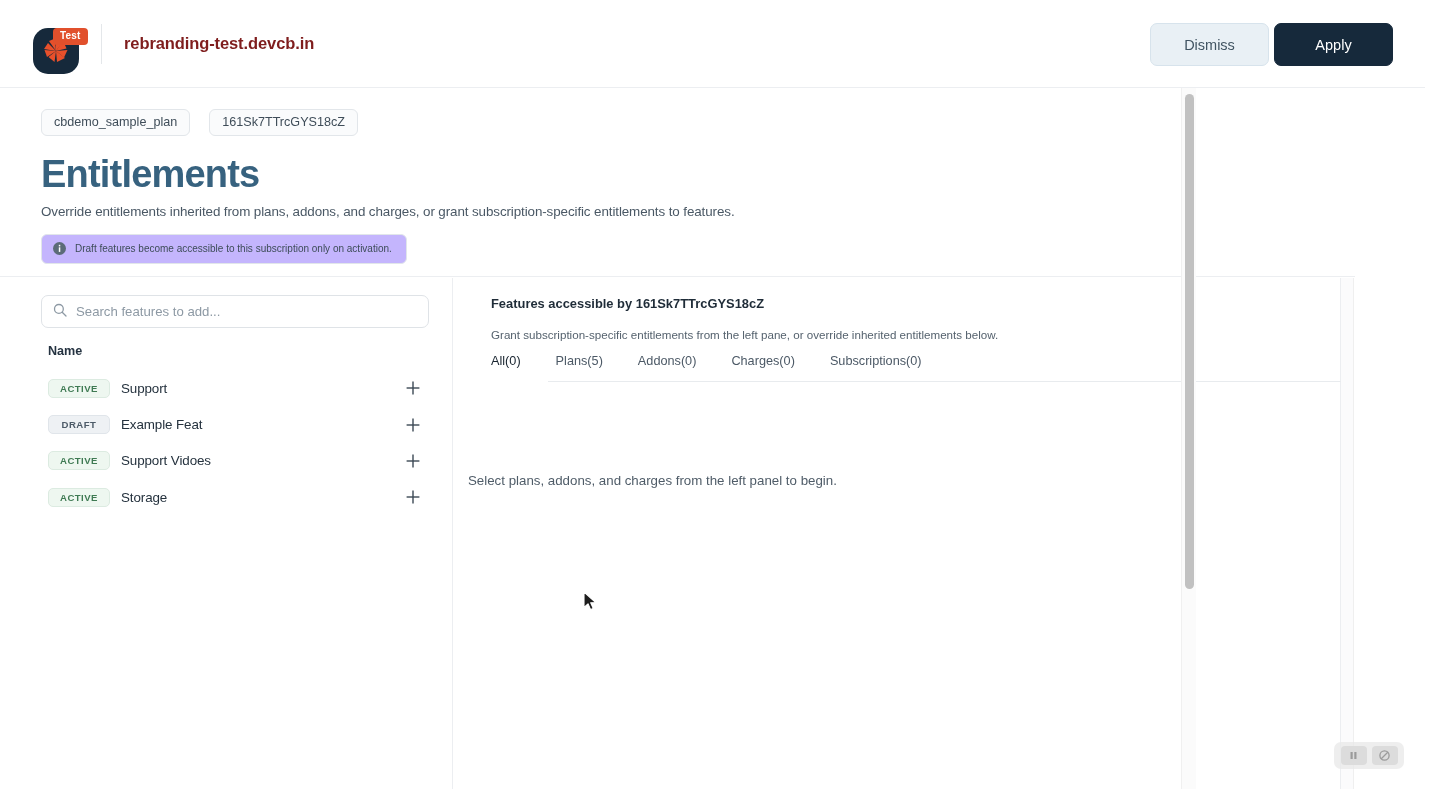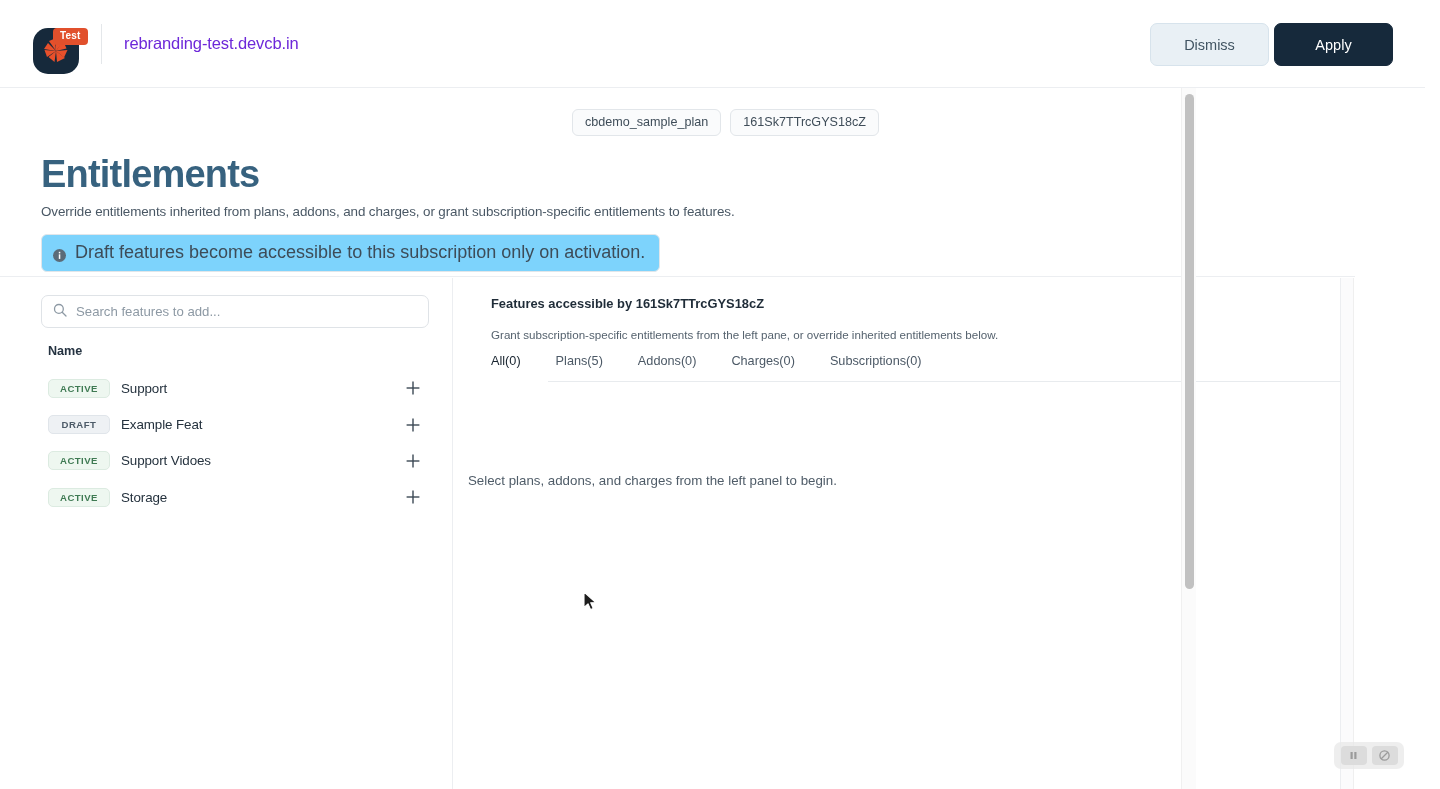--- a/index.html
+++ b/index.html
@@ -34,21 +34,21 @@
     padding: 2px 7px 3px 7px;
     border-radius: 4px;
     line-height: 12px;
     letter-spacing: 0.2px;
   }
   .hdr-divider {
     width: 1px; height: 40px; background: #e4e7ea;
     margin-left: 22px; margin-right: 22px;
   }
   .hdr-title {
-    font-size: 16.5px; font-weight: 400; color: #6d28d9;
+    font-size: 16.5px; font-weight: 700; color: #7f1d1d;
     letter-spacing: -0.1px;
   }
   .hdr-actions {
     position: absolute; right: 32px; top: 23px;
     display: flex; align-items: center; gap: 5px;
   }
   .btn {
     height: 43px; border-radius: 7px; font-size: 14.5px;
     display: flex; align-items: center; justify-content: center;
     cursor: pointer; user-select: none;
@@ -61,41 +61,41 @@
     width: 119px; background: #16293b; color: #ffffff;
     border: 1px solid #16293b;
   }
 
   
   .intro {
     position: absolute; left: 0; top: 88px; width: 1410px;
     padding: 21px 0 0 41px;
     border-bottom: 1px solid #eceef1; height: 189px;
   }
-  .chips { display: flex; gap: 9px; justify-content: center; }
+  .chips { display: flex; gap: 19px; }
   .chip {
     border: 1px solid #e2e6ea; background: #fafbfc;
     border-radius: 6px; padding: 5px 12px 6px 12px;
     font-size: 12.6px; color: #3f4d59;
   }
   .page-title {
     margin-top: 16px;
     font-size: 38px; font-weight: 700; color: #37627f;
     letter-spacing: -0.8px; line-height: 44px;
   }
   .page-sub {
     margin-top: 8px; font-size: 13.4px; color: #4a5865;
     letter-spacing: -0.1px;
   }
   .notice {
     margin-top: 15px;
     display: inline-flex; align-items: center; gap: 9px;
-    border: 1px solid #e1e6ea; background: #7dd3fc;
+    border: 1px solid #e1e6ea; background: #c4b5fd;
     border-radius: 6px; padding: 7px 14px 8px 11px;
-    font-size: 18px; color: #3d4c58;
+    font-size: 10px; color: #3d4c58;
   }
   .info-ico { width: 13px; height: 13px; flex: 0 0 13px; }
 
   
   .left-panel {
     position: absolute; left: 0; top: 278px; width: 453px; height: 511px;
     background: #ffffff; border-right: 1px solid #eceef1;
   }
   .search-box {
     position: absolute; left: 41px; top: 17px; width: 388px; height: 33px;

